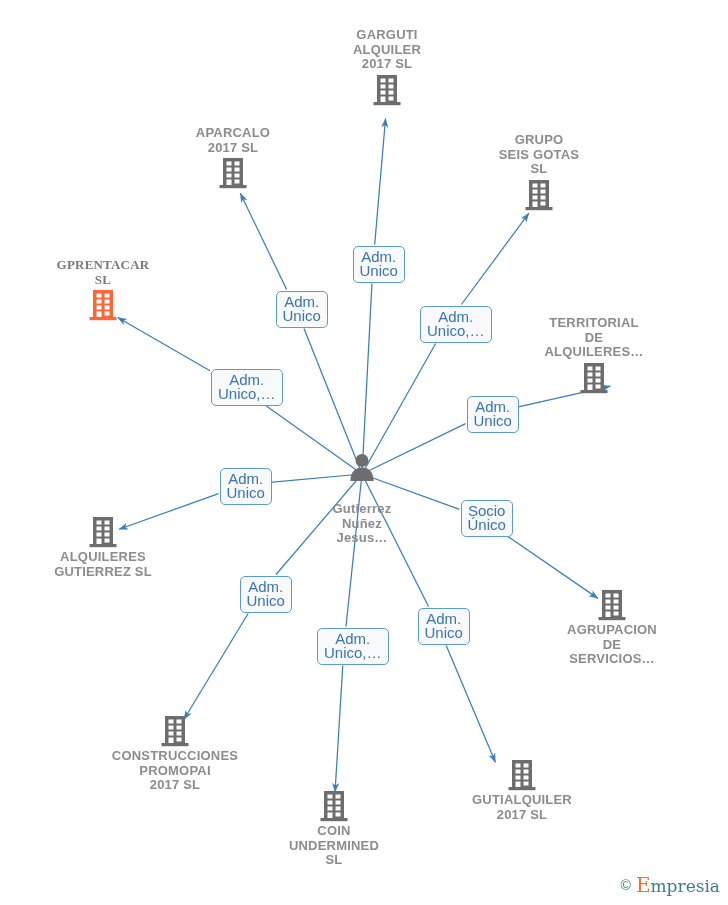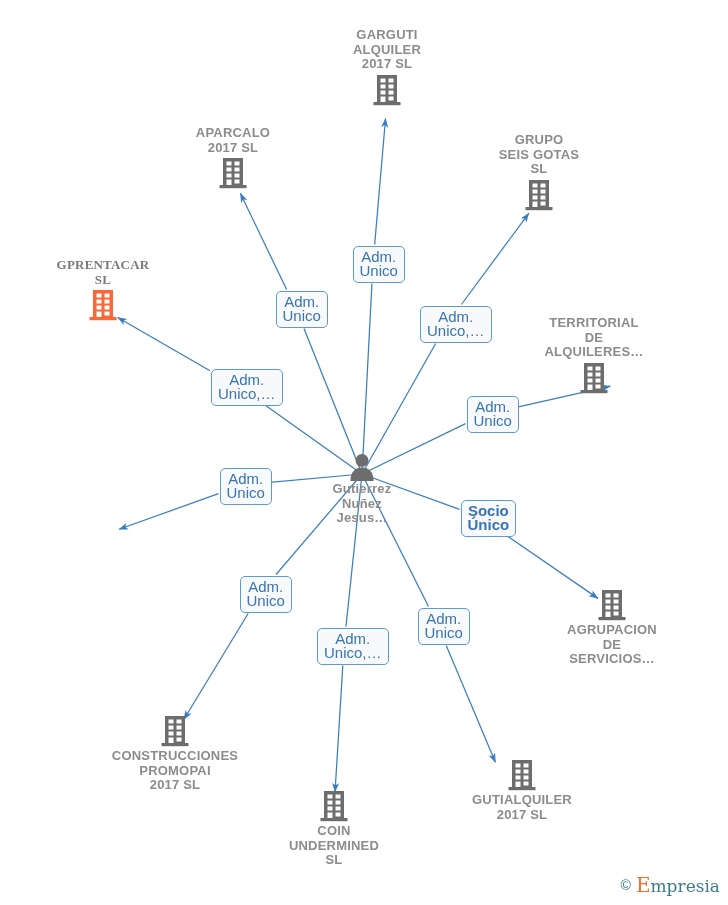--- a/index.html
+++ b/index.html
@@ -222,25 +222,41 @@
       <rect x="8.5" y="22.5" width="5" height="5.5" fill="#ffffff"></rect>
       <rect x="16.5" y="22.5" width="5" height="4" fill="#ffffff"></rect>
     </svg>
   </div>
 
   <div class="node" style="left:362px; top:450px;">
     <svg class="node-icon" width="30" height="30" viewBox="0 0 30 30">
       <circle cx="15" cy="8.4" r="6.4" fill="#6D6D6D"></circle>
       <path d="M3.4,29 C3.4,19.7 8.6,15.6 15,15.6 C21.4,15.6 26.6,19.7 26.6,29 Z" fill="#6D6D6D"></path>
     </svg>
-    <div class="node-label" style="margin-top:0;">Gutierrez
+    <div class="node-label" style="margin-top:20px;">Gutierrez
 Nuñez
 Jesus…</div>
   </div>
 
+  <div class="node below" style="left:103px; top:513px;">
+    <svg class="bldg node-icon" width="30" height="32" viewBox="0 0 30 32">
+      <rect x="5" y="1" width="20" height="27" fill="#6D6D6D"></rect>
+      <rect x="1.5" y="28" width="27" height="3.2" fill="#6D6D6D"></rect>
+      <rect x="8.5" y="4.5" width="5" height="4" fill="#ffffff"></rect>
+      <rect x="16.5" y="4.5" width="5" height="4" fill="#ffffff"></rect>
+      <rect x="8.5" y="10.5" width="5" height="4" fill="#ffffff"></rect>
+      <rect x="16.5" y="10.5" width="5" height="4" fill="#ffffff"></rect>
+      <rect x="8.5" y="16.5" width="5" height="4" fill="#ffffff"></rect>
+      <rect x="16.5" y="16.5" width="5" height="4" fill="#ffffff"></rect>
+      <rect x="8.5" y="22.5" width="5" height="5.5" fill="#ffffff"></rect>
+      <rect x="16.5" y="22.5" width="5" height="4" fill="#ffffff"></rect>
+    </svg>
+    <div class="node-label">ALQUILERES
+GUTIERREZ  SL</div>
+  </div>
 
   <div class="node below" style="left:612px; top:586px;">
     <svg class="bldg node-icon" width="30" height="32" viewBox="0 0 30 32">
       <rect x="5" y="1" width="20" height="27" fill="#6D6D6D"></rect>
       <rect x="1.5" y="28" width="27" height="3.2" fill="#6D6D6D"></rect>
       <rect x="8.5" y="4.5" width="5" height="4" fill="#ffffff"></rect>
       <rect x="16.5" y="4.5" width="5" height="4" fill="#ffffff"></rect>
       <rect x="8.5" y="10.5" width="5" height="4" fill="#ffffff"></rect>
       <rect x="16.5" y="10.5" width="5" height="4" fill="#ffffff"></rect>
       <rect x="8.5" y="16.5" width="5" height="4" fill="#ffffff"></rect>
@@ -311,21 +327,21 @@
   <div class="edge-label" style="left: 275.5px; top: 290.5px;">Adm.
 Unico</div>
   <div class="edge-label" style="left: 420px; top: 305.5px;">Adm.
 Unico,…</div>
   <div class="edge-label" style="left: 211px; top: 368.5px;">Adm.
 Unico,…</div>
   <div class="edge-label" style="left: 466.5px; top: 395.5px;">Adm.
 Unico</div>
   <div class="edge-label" style="left: 219.5px; top: 467.5px;">Adm.
 Unico</div>
-  <div class="edge-label" style="left: 460.5px; top: 499.5px; font-weight: bold;">Socio
+  <div class="edge-label" style="left: 460.5px; top: 499.5px;">Socio
 Único</div>
   <div class="edge-label" style="left: 239.5px; top: 575.5px;">Adm.
 Unico</div>
   <div class="edge-label" style="left: 317px; top: 627.5px;">Adm.
 Unico,…</div>
   <div class="edge-label" style="left: 417.5px; top: 607.5px;">Adm.
 Unico</div>
 
   <div id="watermark">
     <span class="copy">©</span>

